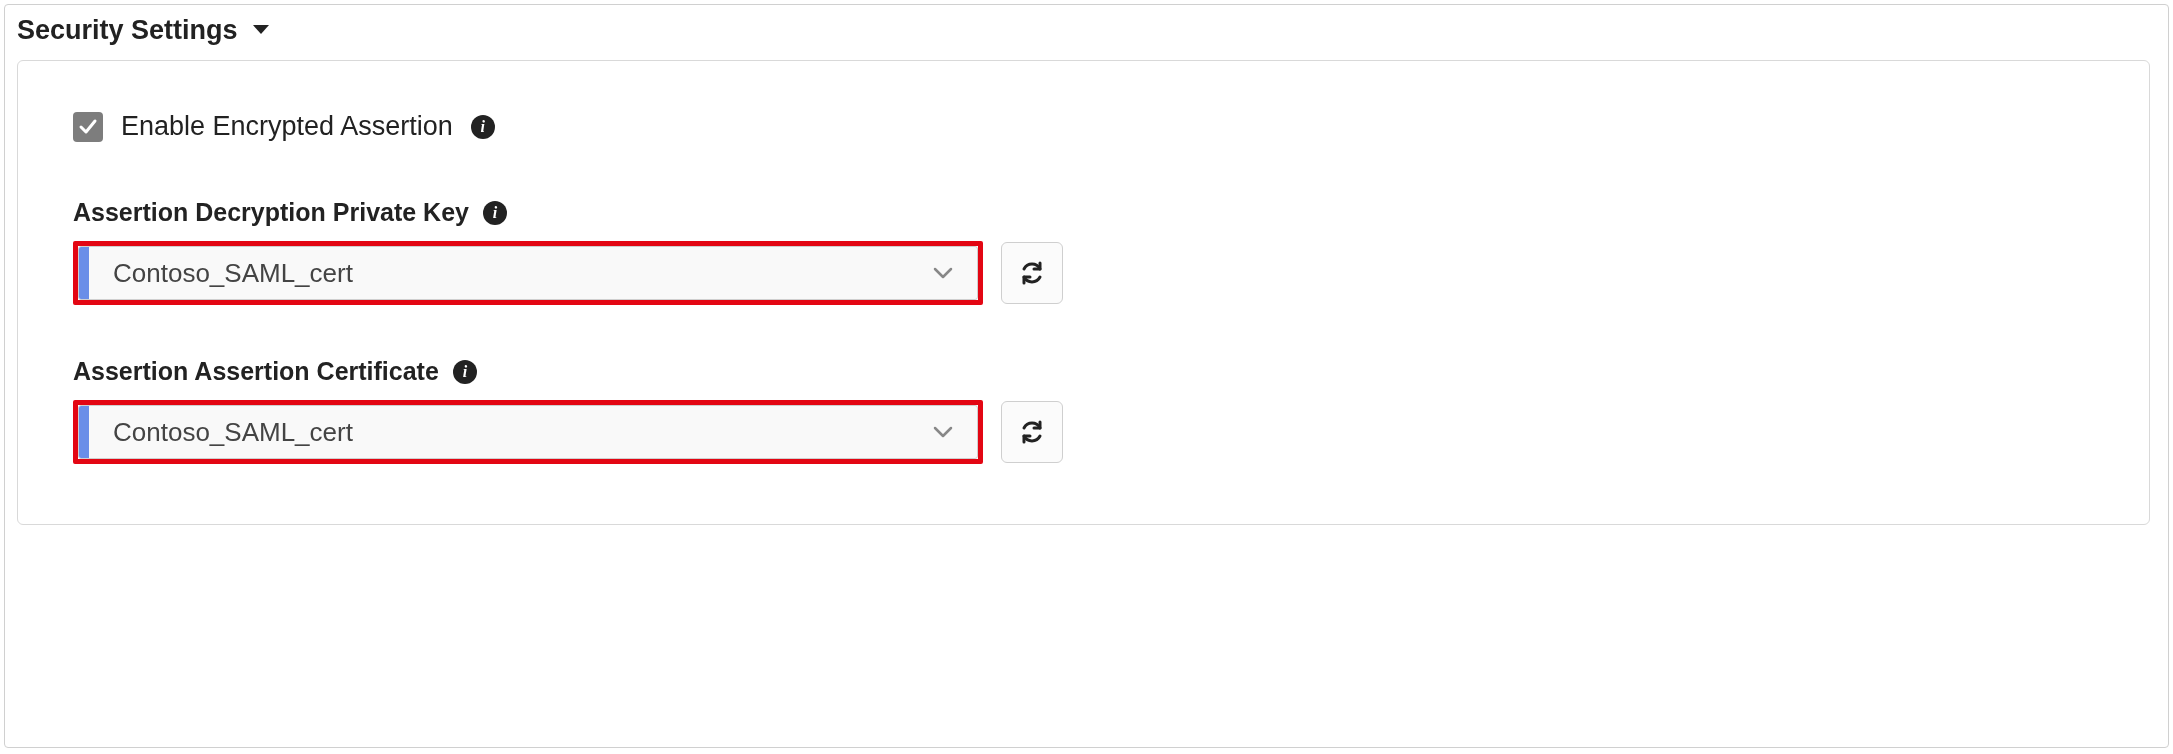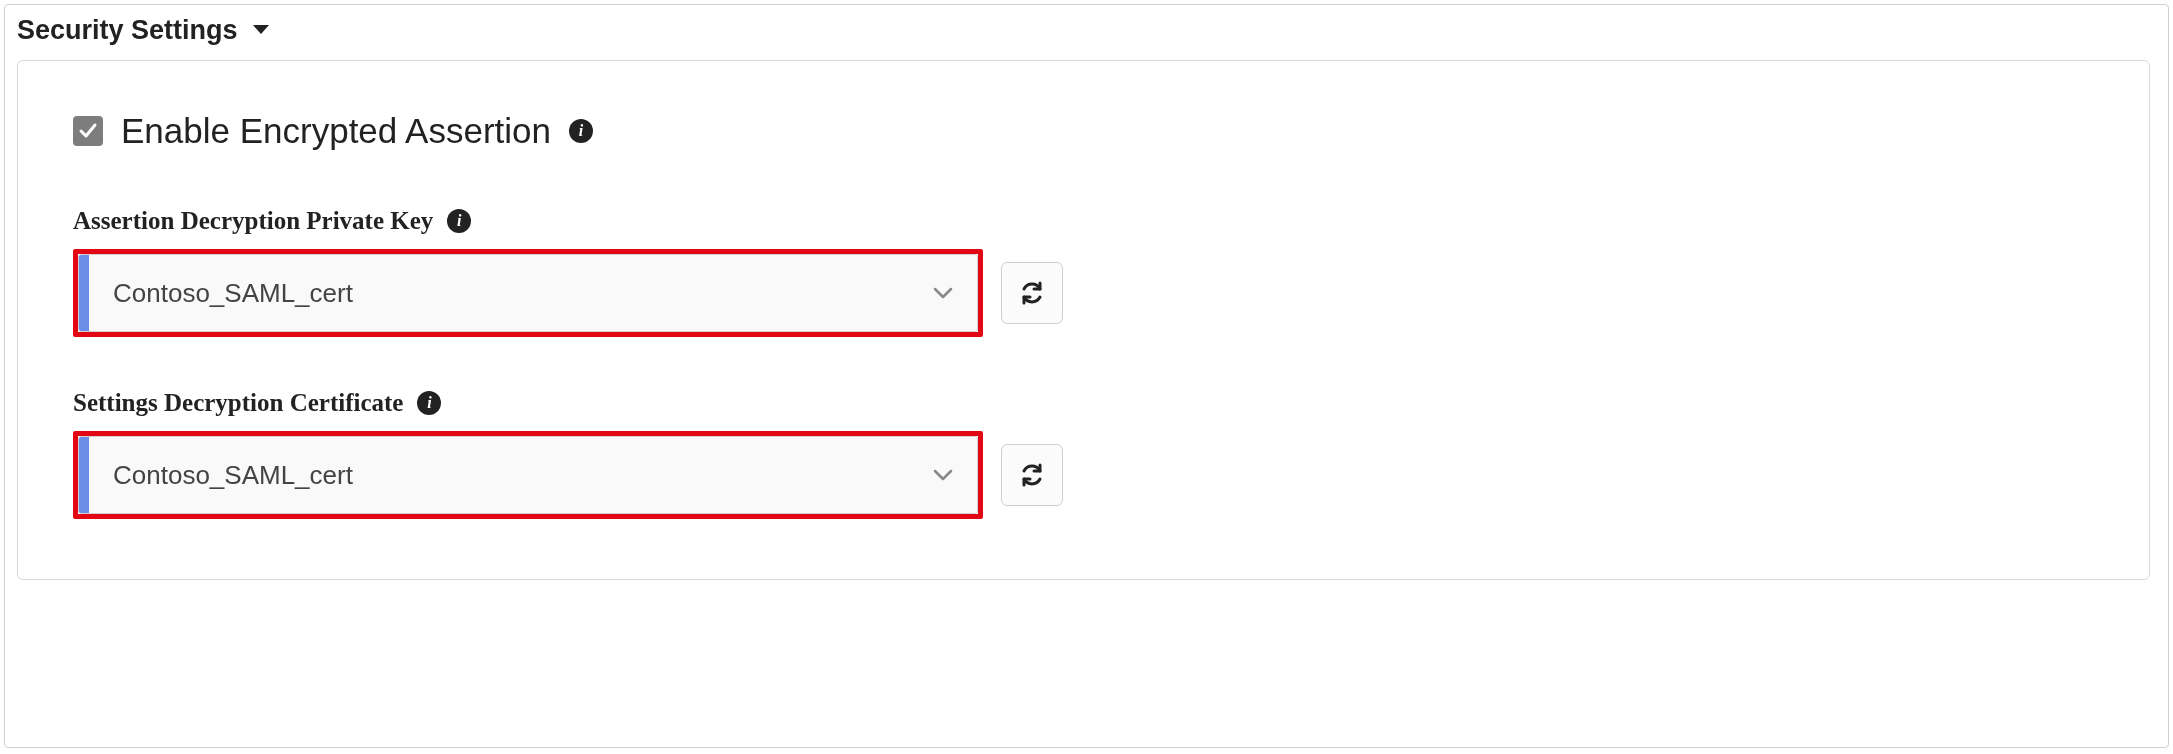--- a/index.html
+++ b/index.html
@@ -45,21 +45,21 @@
       width: 30px;
       height: 30px;
       background: #7d7d7d;
       border-radius: 4px;
       display: flex;
       align-items: center;
       justify-content: center;
     }
     .checkbox svg { display:block; }
     .check-row .label {
-      font-size: 35px;
+      font-size: 27px;
       color: #222;
     }
     .info-icon {
       width: 24px;
       height: 24px;
       border-radius: 50%;
       background: #222;
       color: #fff;
       display: inline-flex;
       align-items: center;
@@ -74,36 +74,35 @@
     .field-label-row {
       display: flex;
       align-items: center;
       gap: 14px;
       margin-bottom: 14px;
     }
     .field-label {
       font-weight: 700;
       font-size: 25px;
       color: #222;
-      font-family: Liberation Serif, serif;
     }
     .field-input-row {
       display: flex;
       align-items: center;
       gap: 18px;
     }
     .highlight-frame {
       border: 5px solid #e30613;
       border-radius: 2px;
       padding: 0;
       display: inline-block;
     }
     .dropdown {
       width: 900px;
-      height: 78px;
+      height: 54px;
       border: 1px solid #cfcfcf;
       border-radius: 3px;
       background: #f9f9f9;
       display: flex;
       align-items: center;
       position: relative;
       cursor: pointer;
     }
     .dropdown .blue-bar {
       width: 10px;
@@ -186,21 +185,21 @@
             <path d="M22 4 L22 10 L16 10" stroke="#222" stroke-width="3" fill="none" stroke-linecap="round" stroke-linejoin="round"></path>
             <path d="M6 18 A9 9 0 0 0 22 18" stroke="#222" stroke-width="3" fill="none" stroke-linecap="round"></path>
             <path d="M6 24 L6 18 L12 18" stroke="#222" stroke-width="3" fill="none" stroke-linecap="round" stroke-linejoin="round"></path>
           </svg>
         </div>
       </div>
     </div>
 
     <div class="field-block" style="margin-bottom:0;">
       <div class="field-label-row">
-        <span class="field-label">Settings Decryption Certificate</span>
+        <span class="field-label">Assertion Assertion Certificate</span>
         <span class="info-icon">i</span>
       </div>
       <div class="field-input-row">
         <span class="highlight-frame">
           <div class="dropdown">
             <span class="blue-bar"></span>
             <span class="value">Contoso_SAML_cert</span>
             <span class="chevron">
               <svg width="20" height="14" viewBox="0 0 20 14">
                   <path d="M2 3 L10 11 L18 3" stroke="#888" stroke-width="2.5" fill="none" stroke-linecap="round" stroke-linejoin="round"></path>

